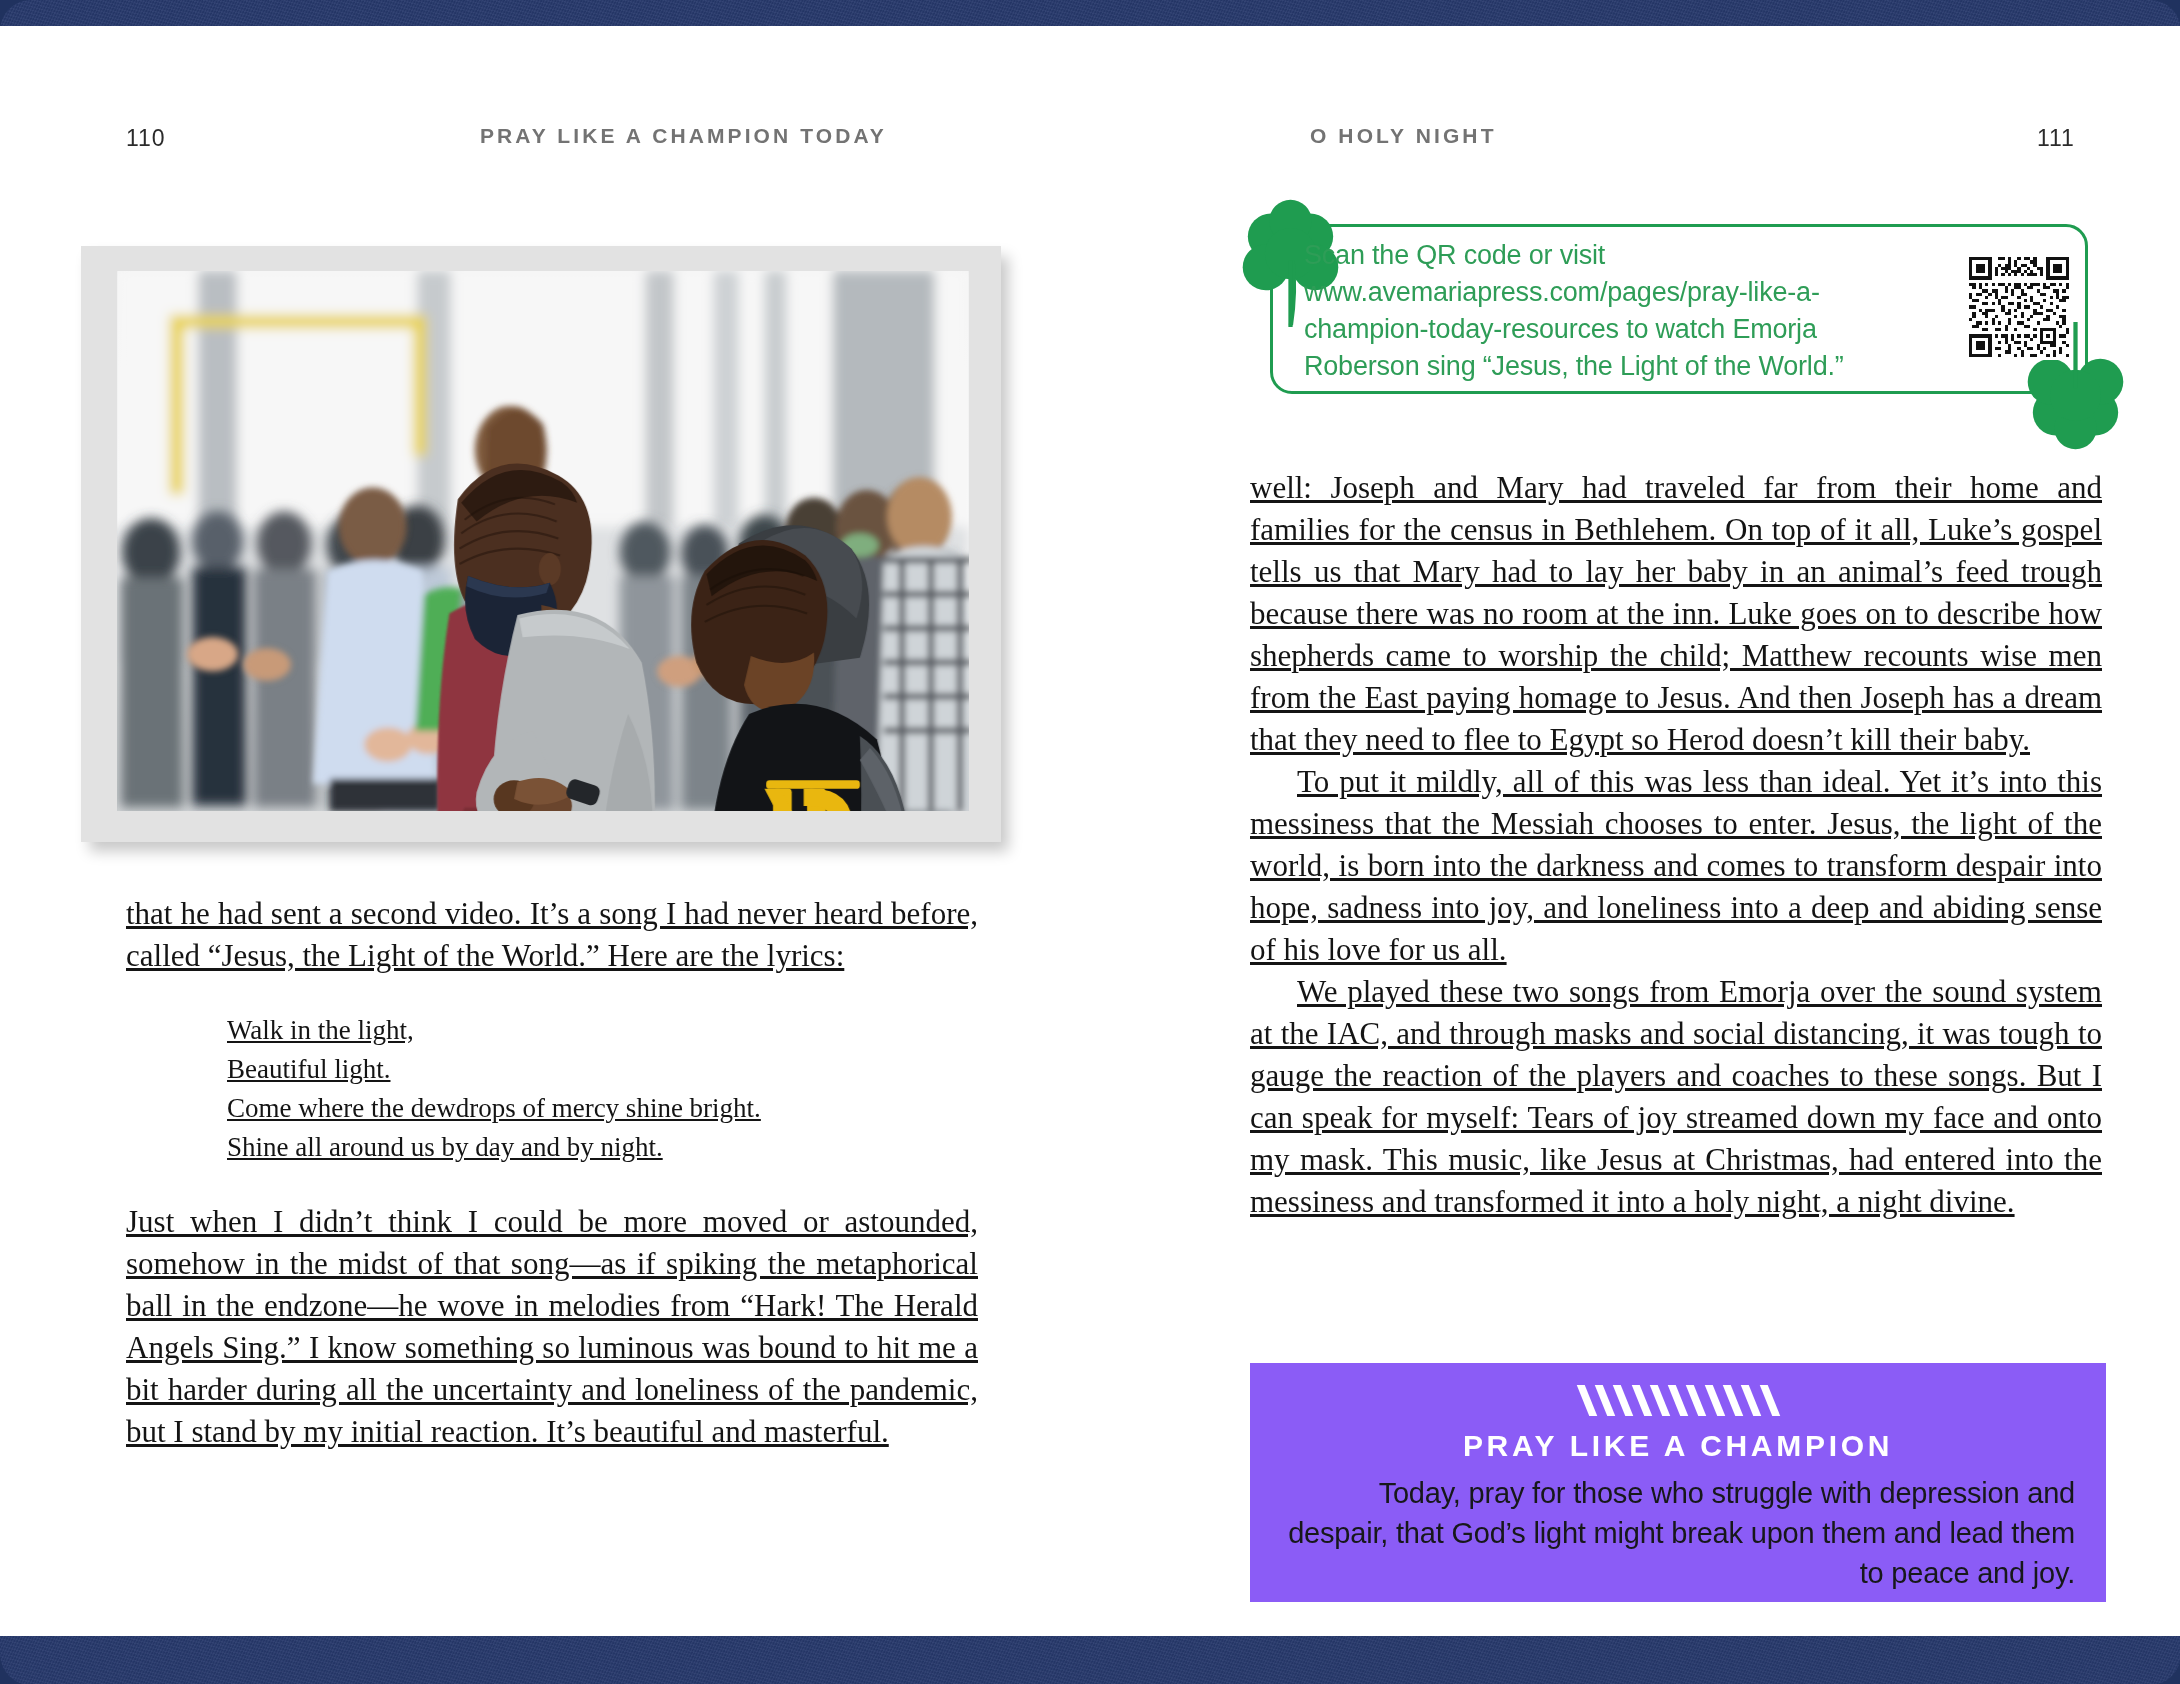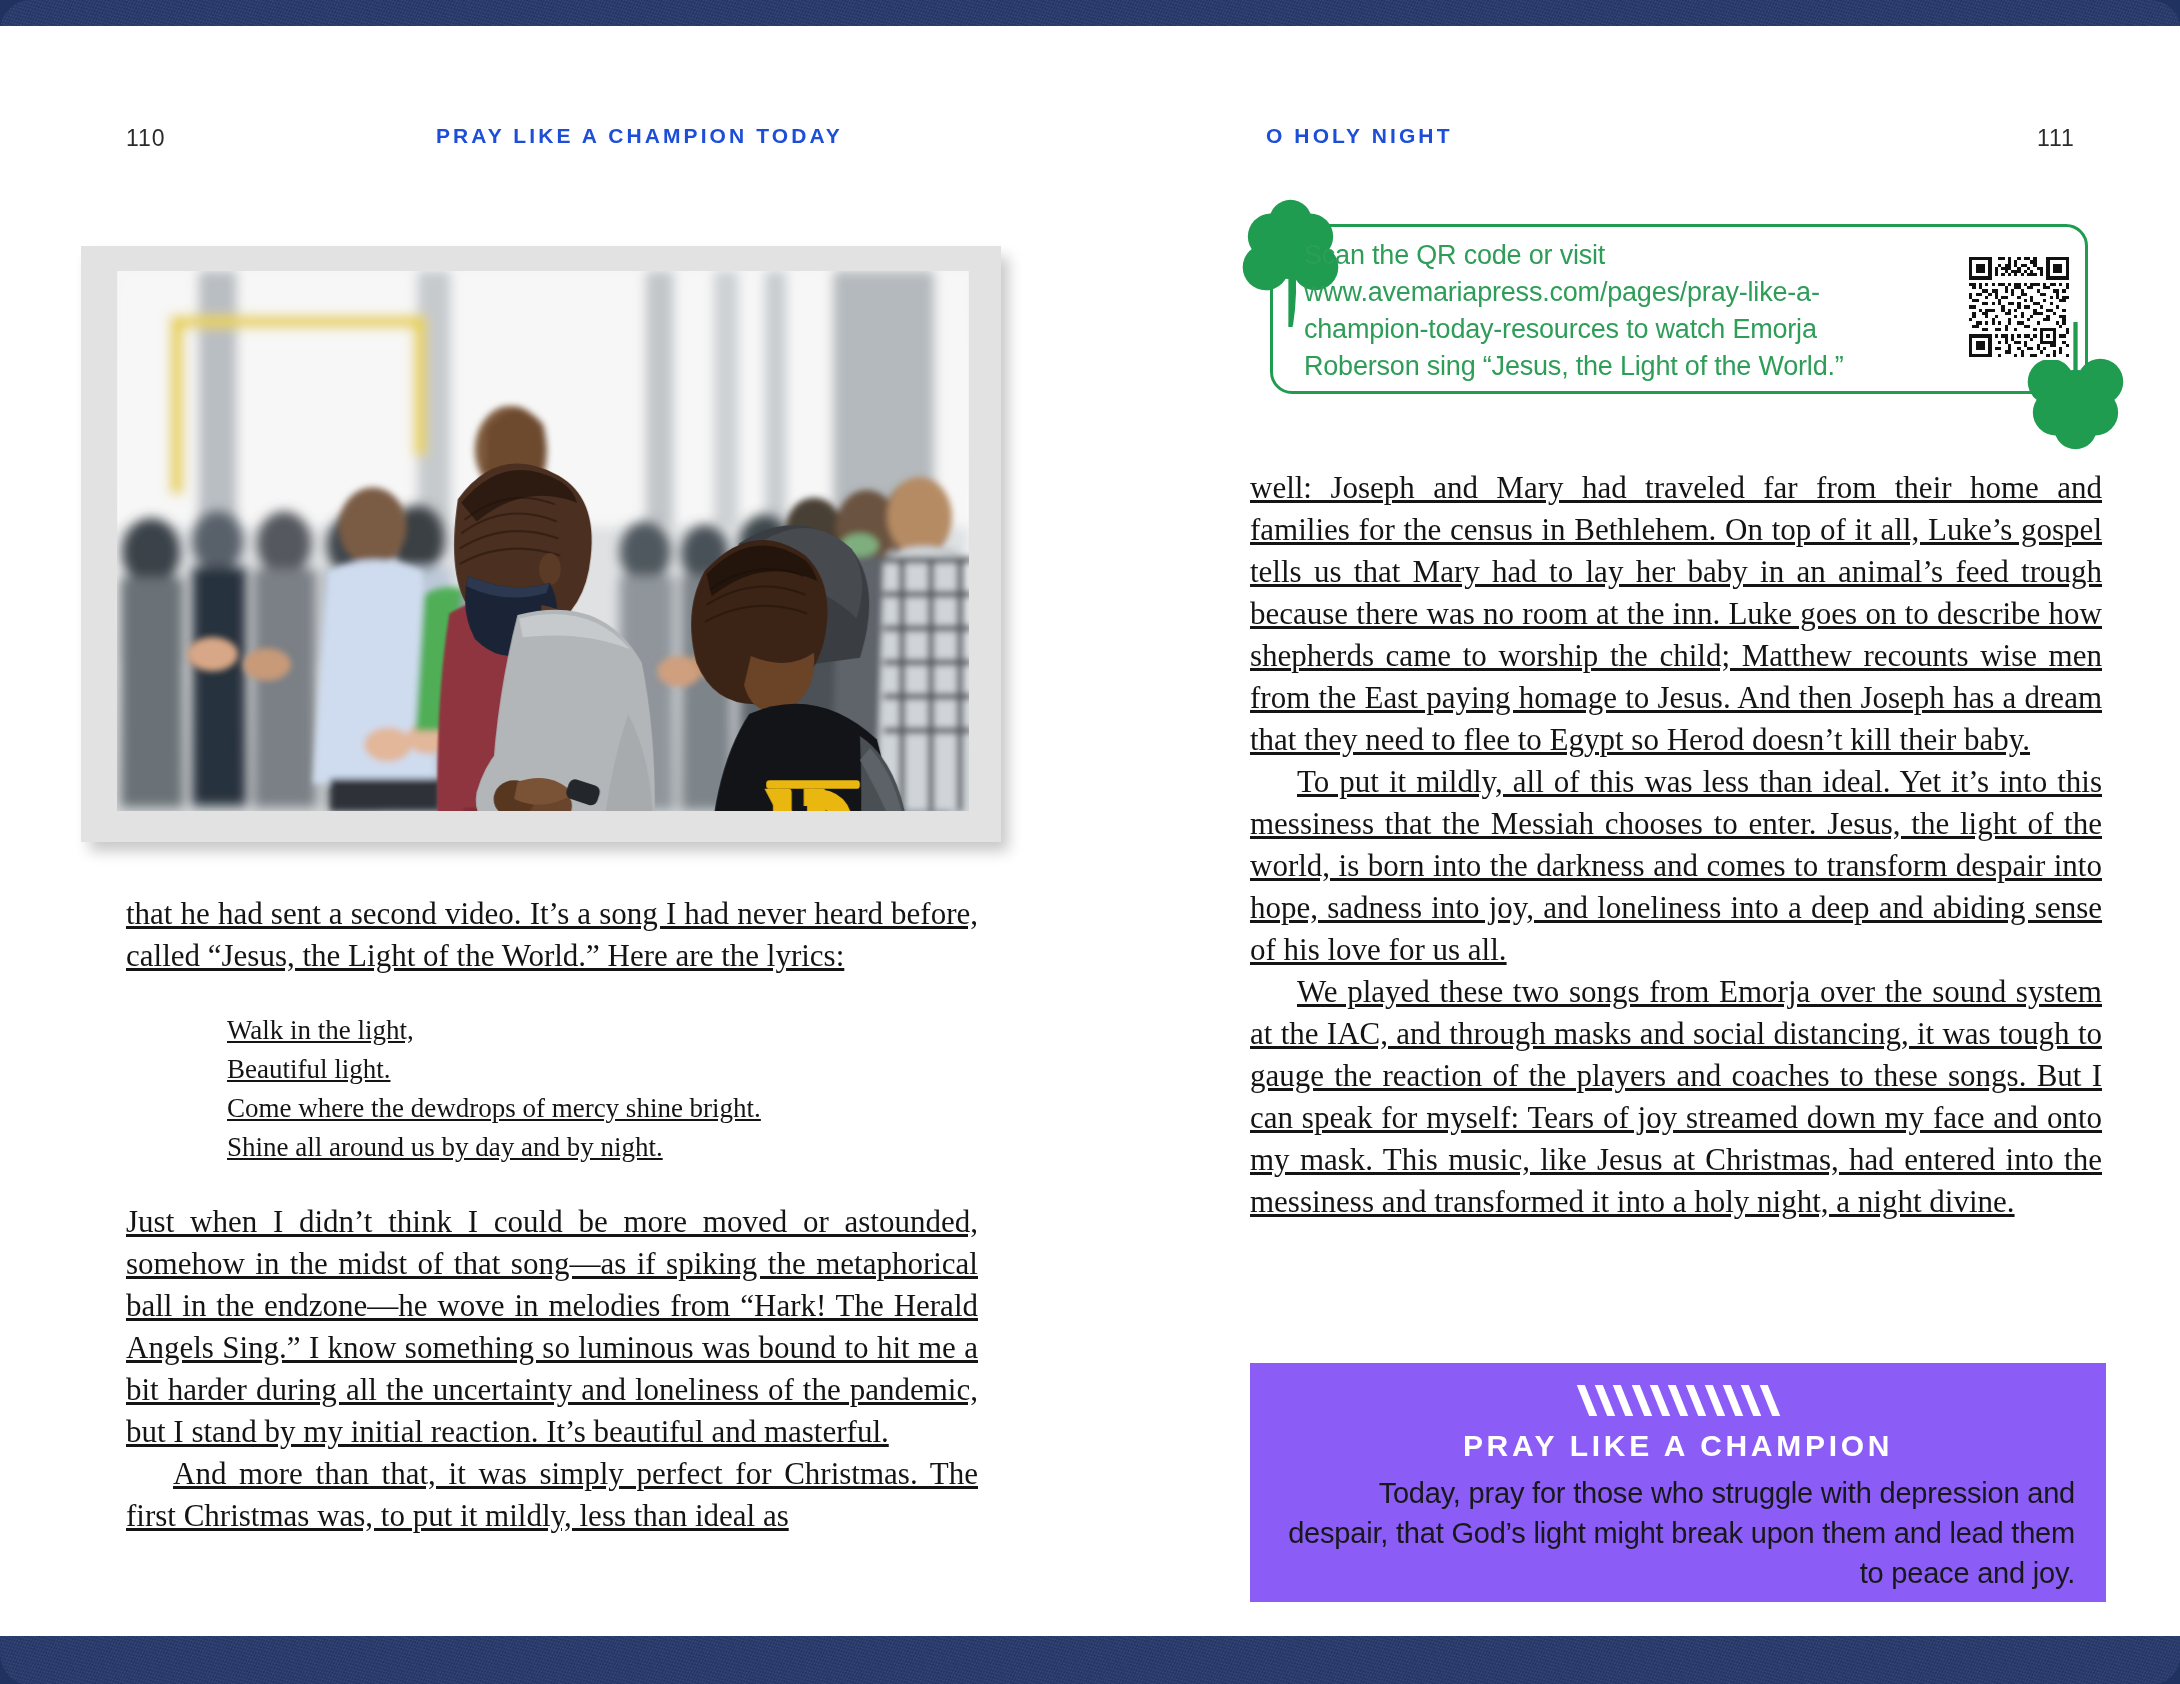--- a/index.html
+++ b/index.html
@@ -47,22 +47,23 @@
   .page-right { left: 1090px; width: 1090px; }
 
   
   .runhead {
     position: absolute;
     top: 98px;
     font-family: "Liberation Sans", sans-serif;
     font-size: 21px;
     font-weight: 700;
     letter-spacing: 3.1px;
-    color: #1d4ed8;
+    color: #737373;
     white-space: nowrap;
+    margin-left: 44px;
   }
   .folio {
     position: absolute;
     top: 99px;
     font-family: "Liberation Sans", sans-serif;
     font-size: 23px;
     font-weight: 400;
     letter-spacing: 0.9px;
     color: #2b2b2b;
   }
@@ -421,21 +422,20 @@
         <p class="noindent">that he had sent a second video. It’s a song I had never heard before, called “Jesus, the Light of the World.” Here are the lyrics:</p>
 
         <div class="lyrics">
           <div>Walk in the light,</div>
           <div>Beautiful light.</div>
           <div>Come where the dewdrops of mercy shine bright.</div>
           <div>Shine all around us by day and by night.</div>
         </div>
 
         <p class="noindent">Just when I didn’t think I could be more moved or astounded, somehow in the midst of that song—as if spiking the metaphorical ball in the endzone—he wove in melodies from “Hark! The Herald Angels Sing.” I know something so luminous was bound to hit me a bit harder during all the uncertainty and loneliness of the pandemic, but I stand by my initial reaction. It’s beautiful and masterful.</p>
-        <p class="indent">And more than that, it was simply perfect for Christmas. The first Christmas was, to put it mildly, less than ideal as</p>
       </div>
     </div>
 
     <div class="page page-right">
 
       <div class="runhead runhead-right" style="left:176px;">O HOLY NIGHT</div>
 
       <div class="folio folio-right" style="left:947px;text-align:center;">111</div>
     </div>
 

